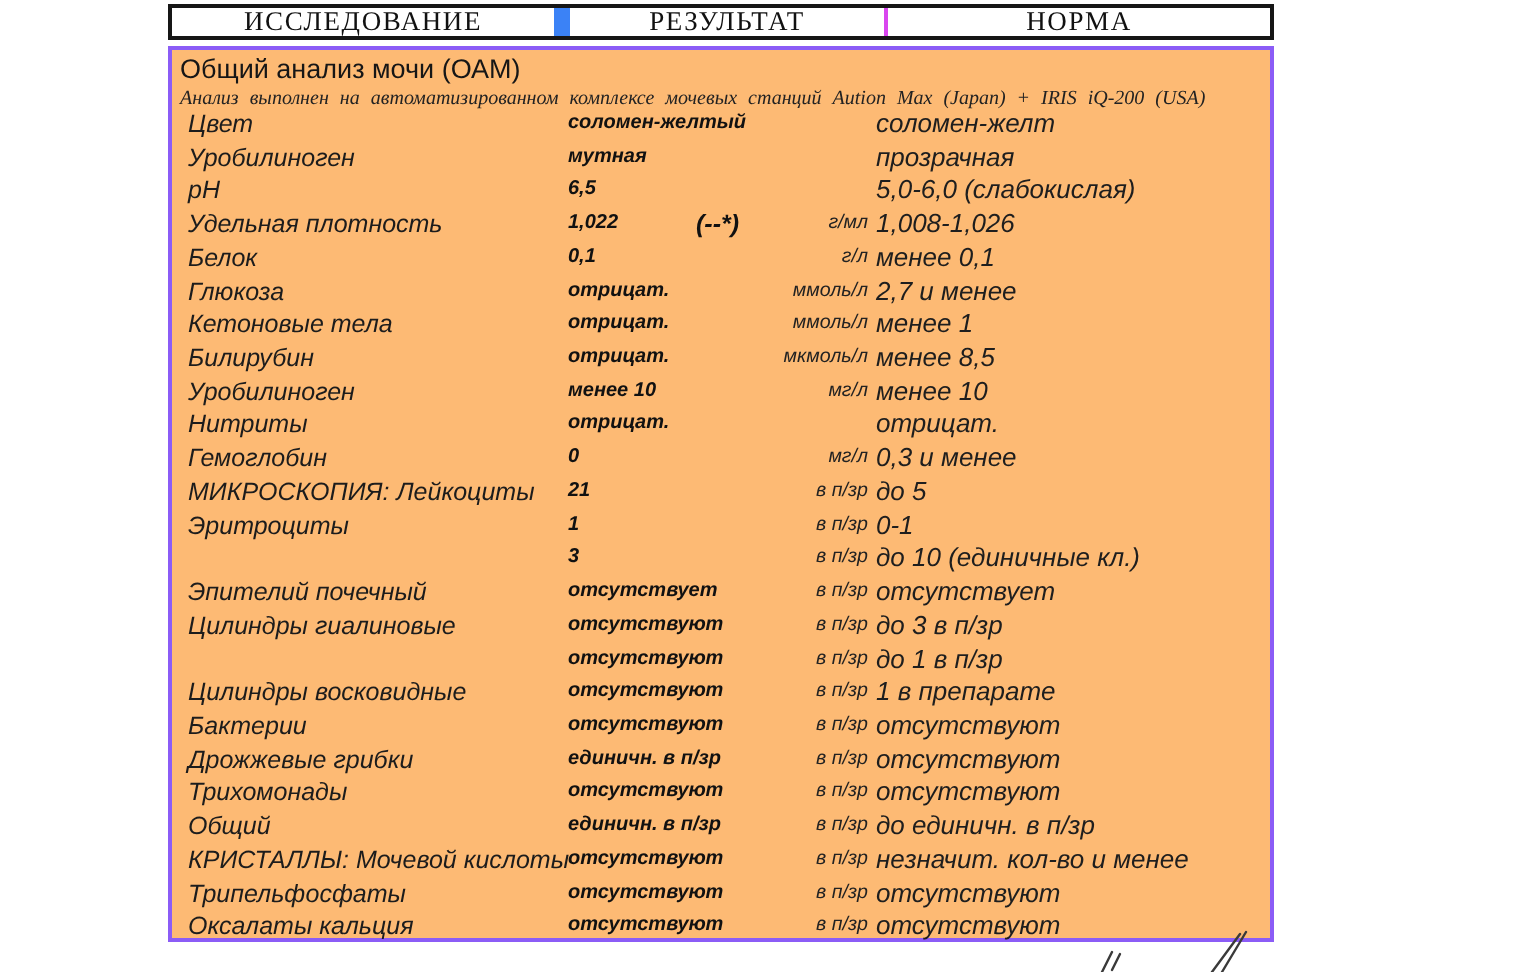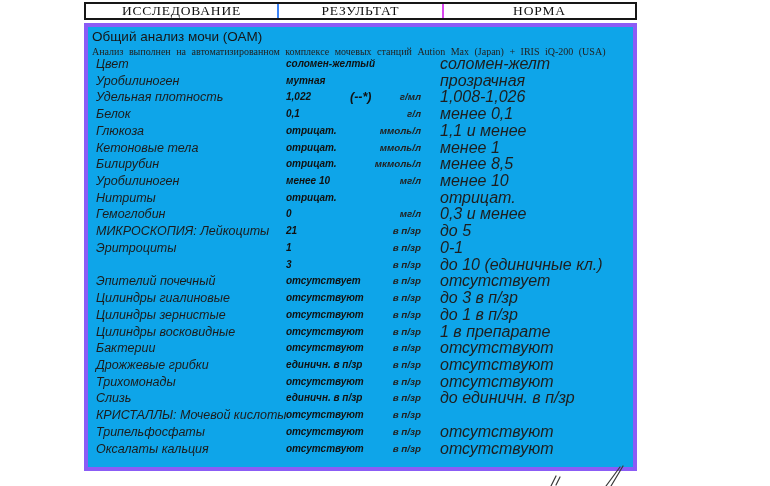--- a/index.html
+++ b/index.html
@@ -12,44 +12,44 @@
   .thead {
     position:absolute; left:84px; top:2px; width:553px; height:18px;
     display:flex; border:2px solid #161616; background:#fff;
   }
   .th {
     display:flex; align-items:center; justify-content:center;
     font-family:"Liberation Serif", serif; font-size:13.5px; letter-spacing:0.8px;
     color:#111; white-space:nowrap; overflow:hidden;
   }
   .th-1 { width:191px; }
-  .th-2 { width:165px; border-left:2px solid #3b82f6; }
+  .th-2 { width:165px; border-left:8px solid #3b82f6; }
   .th-3 { flex:1; border-left:2px solid #d946ef; }
   
   .tbody {
     position:absolute; left:84px; top:23px; width:553px; height:448px;
-    border:4px solid #8b5cf6; background:#0ea5e9;
+    border:2px solid #8b5cf6; background:#fdba74;
   }
   .report-title {
     position:absolute; left:4px; top:2px;
     font-size:13.5px; font-weight:400; color:#161616; white-space:nowrap;
   }
   .report-subtitle {
     position:absolute; left:4px; top:19px;
-    font-family:"Liberation Serif", serif; 
+    font-family:"Liberation Serif", serif; font-style:italic;
     font-size:10px; color:#222; white-space:nowrap; word-spacing:3px;
   }
   .rows { position:absolute; left:0; top:29px; width:100%; }
   .row { position:relative; height:16.72px; font-style:italic; }
   .row span { position:absolute; top:0; line-height:16.72px; white-space:nowrap; }
   .c-name   { left:8px;   font-size:12.5px; color:#1c1c1c; }
   .c-result { left:198px; font-size:10px; font-weight:700; color:#111; }
   .c-extra  { left:262px; font-size:12.5px; font-weight:700; color:#111; }
-  .c-unit   { left:261px; width:72px; text-align:right; font-size:9.8px; color:#222;font-weight:bold; }
-  .c-norm   { left:352px; font-size:16px; color:#1e1e1e; }
+  .c-unit   { left:276px; width:72px; text-align:right; font-size:9.8px; color:#222; }
+  .c-norm   { left:352px; font-size:13px; color:#1e1e1e; }
   .pen-marks { position:absolute; left:540px; top:450px; }
 </style>
 </head>
 <body>
 
 <div class="page">
 
   <div class="thead">
     <div class="th th-1">ИССЛЕДОВАНИЕ</div>
     <div class="th th-2">РЕЗУЛЬТАТ</div>
@@ -68,39 +68,46 @@
           <span class="c-norm">соломен-желт</span>
         </div>
         <div class="row">
           <span class="c-name">Уробилиноген</span>
           <span class="c-result">мутная</span>
           <span class="c-extra"></span>
           <span class="c-unit"></span>
           <span class="c-norm">прозрачная</span>
         </div>
         <div class="row">
+          <span class="c-name">pH</span>
+          <span class="c-result">6,5</span>
+          <span class="c-extra"></span>
+          <span class="c-unit"></span>
+          <span class="c-norm">5,0-6,0 (слабокислая)</span>
+        </div>
+        <div class="row">
           <span class="c-name">Удельная плотность</span>
           <span class="c-result">1,022</span>
           <span class="c-extra">(--*)</span>
           <span class="c-unit">г/мл</span>
           <span class="c-norm">1,008-1,026</span>
         </div>
         <div class="row">
           <span class="c-name">Белок</span>
           <span class="c-result">0,1</span>
           <span class="c-extra"></span>
           <span class="c-unit">г/л</span>
           <span class="c-norm">менее 0,1</span>
         </div>
         <div class="row">
           <span class="c-name">Глюкоза</span>
           <span class="c-result">отрицат.</span>
           <span class="c-extra"></span>
           <span class="c-unit">ммоль/л</span>
-          <span class="c-norm">1,1 и менее</span>
+          <span class="c-norm">2,7 и менее</span>
         </div>
         <div class="row">
           <span class="c-name">Кетоновые тела</span>
           <span class="c-result">отрицат.</span>
           <span class="c-extra"></span>
           <span class="c-unit">ммоль/л</span>
           <span class="c-norm">менее 1</span>
         </div>
         <div class="row">
           <span class="c-name">Билирубин</span>
@@ -158,21 +165,20 @@
           <span class="c-norm">отсутствует</span>
         </div>
         <div class="row">
           <span class="c-name">Цилиндры гиалиновые</span>
           <span class="c-result">отсутствуют</span>
           <span class="c-extra"></span>
           <span class="c-unit">в п/зр</span>
           <span class="c-norm">до 3 в п/зр</span>
         </div>
         <div class="row">
-          <span class="c-name">Цилиндры зернистые</span>
           <span class="c-result">отсутствуют</span>
           <span class="c-extra"></span>
           <span class="c-unit">в п/зр</span>
           <span class="c-norm">до 1 в п/зр</span>
         </div>
         <div class="row">
           <span class="c-name">Цилиндры восковидные</span>
           <span class="c-result">отсутствуют</span>
           <span class="c-extra"></span>
           <span class="c-unit">в п/зр</span>
@@ -193,31 +199,32 @@
           <span class="c-norm">отсутствуют</span>
         </div>
         <div class="row">
           <span class="c-name">Трихомонады</span>
           <span class="c-result">отсутствуют</span>
           <span class="c-extra"></span>
           <span class="c-unit">в п/зр</span>
           <span class="c-norm">отсутствуют</span>
         </div>
         <div class="row">
-          <span class="c-name">Слизь</span>
+          <span class="c-name">Общий</span>
           <span class="c-result">единичн. в п/зр</span>
           <span class="c-extra"></span>
           <span class="c-unit">в п/зр</span>
           <span class="c-norm">до единичн. в п/зр</span>
         </div>
         <div class="row">
           <span class="c-name">КРИСТАЛЛЫ: Мочевой кислоты</span>
           <span class="c-result">отсутствуют</span>
           <span class="c-extra"></span>
           <span class="c-unit">в п/зр</span>
+          <span class="c-norm">незначит. кол-во и менее</span>
         </div>
         <div class="row">
           <span class="c-name">Трипельфосфаты</span>
           <span class="c-result">отсутствуют</span>
           <span class="c-extra"></span>
           <span class="c-unit">в п/зр</span>
           <span class="c-norm">отсутствуют</span>
         </div>
         <div class="row">
           <span class="c-name">Оксалаты кальция</span>

